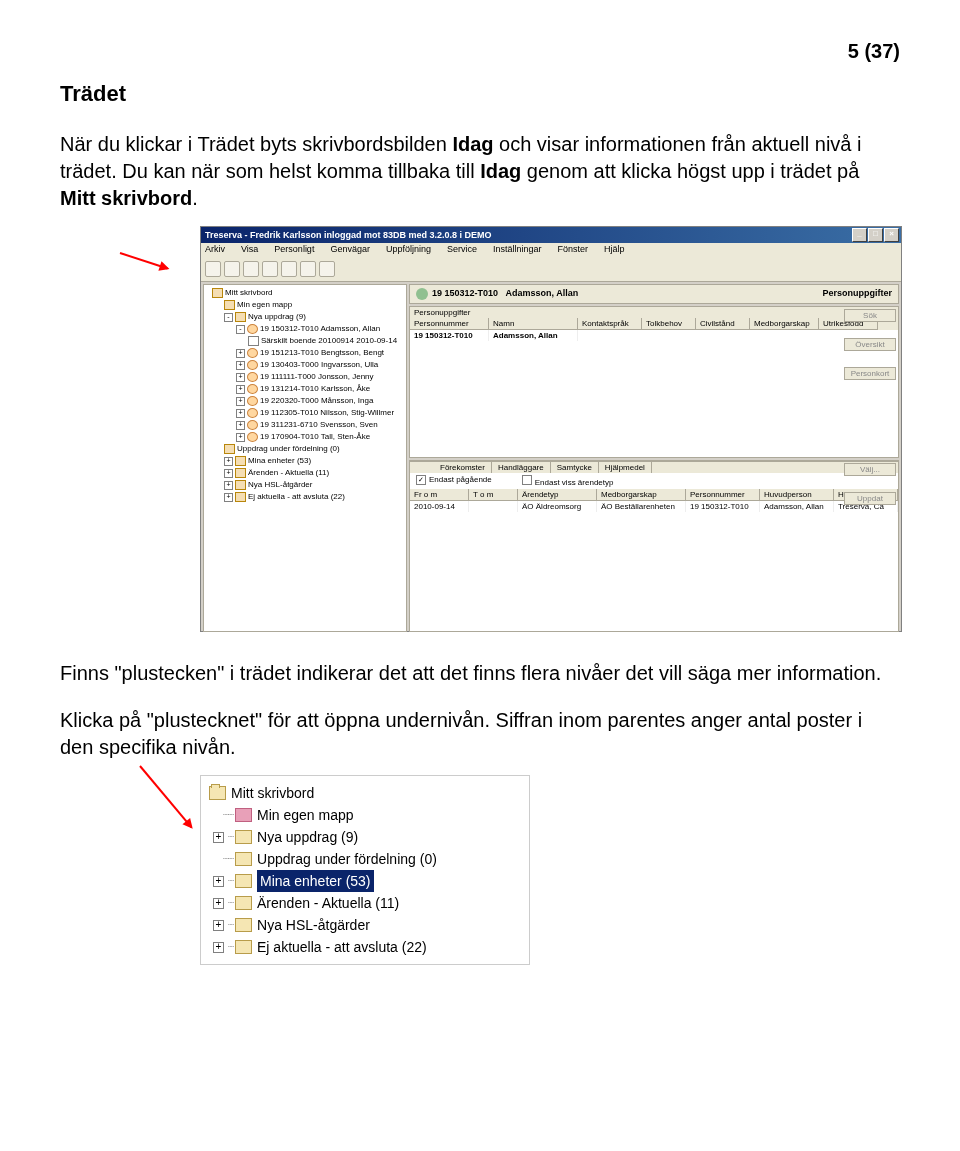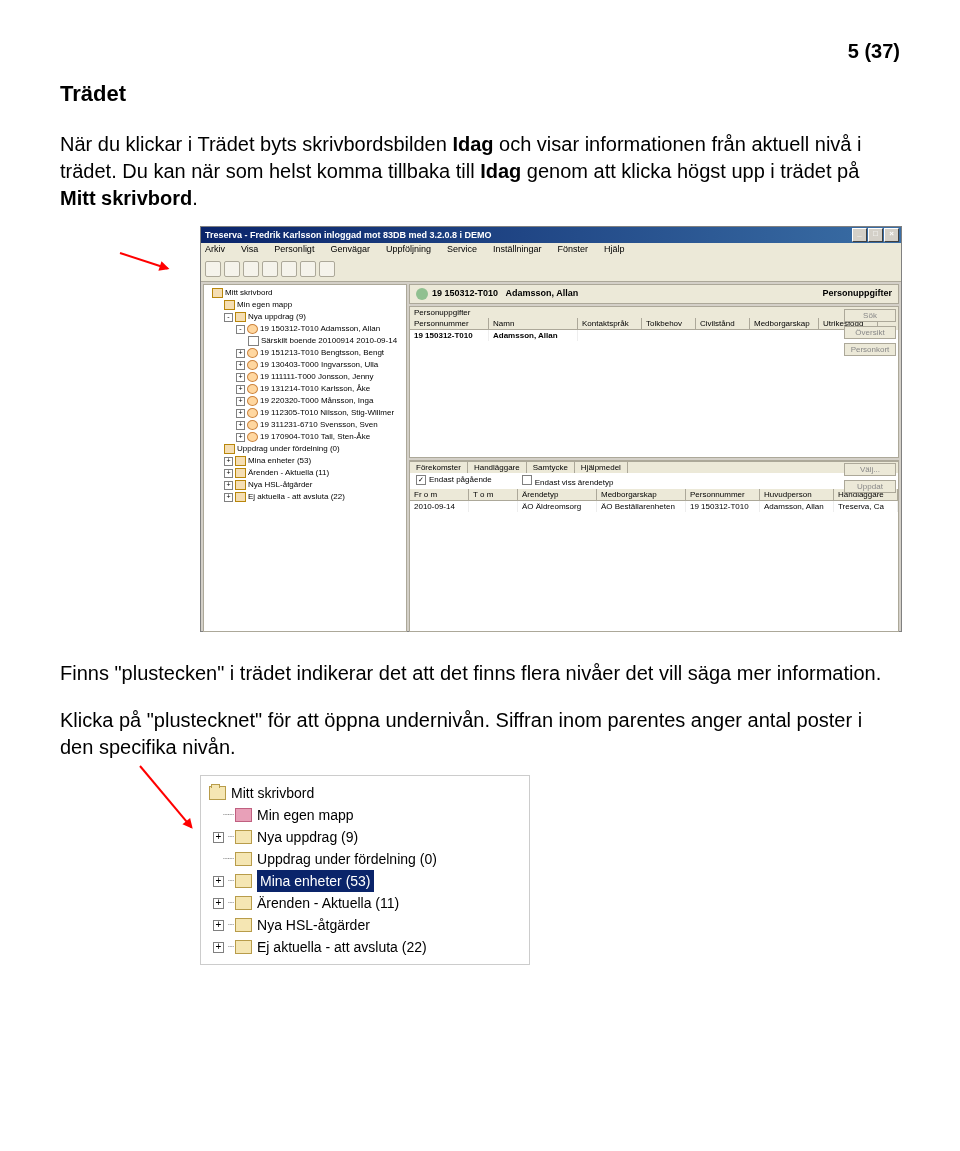--- a/index.html
+++ b/index.html
@@ -178,37 +178,38 @@
   }
   .grid-row > div {
     padding: 1px 4px;
     border-right: 1px solid #eee;
   }
   .side-buttons {
     position: absolute;
     right: 2px; top: 2px;
     display: flex;
     flex-direction: column;
-    gap: 4px;
+    gap: 16px;
   }
   .sbtn {
     width: 50px;
     font-size: 8px;
     text-align: center;
     background: #ece9d8;
     border: 1px solid #aca899;
     padding: 1px 0;
     color: #888;
   }
   .bottom-tabs {
     display: flex;
     gap: 0;
     font-size: 8px;
     background: #ece9d8;
     border-top: 1px solid #aca899;
+    padding-left: 24px;
   }
   .btab {
     padding: 1px 6px;
     border-right: 1px solid #aca899;
   }
   .checkbox-row {
     font-size: 8px;
     padding: 2px 6px;
     display: flex;
     gap: 30px;

